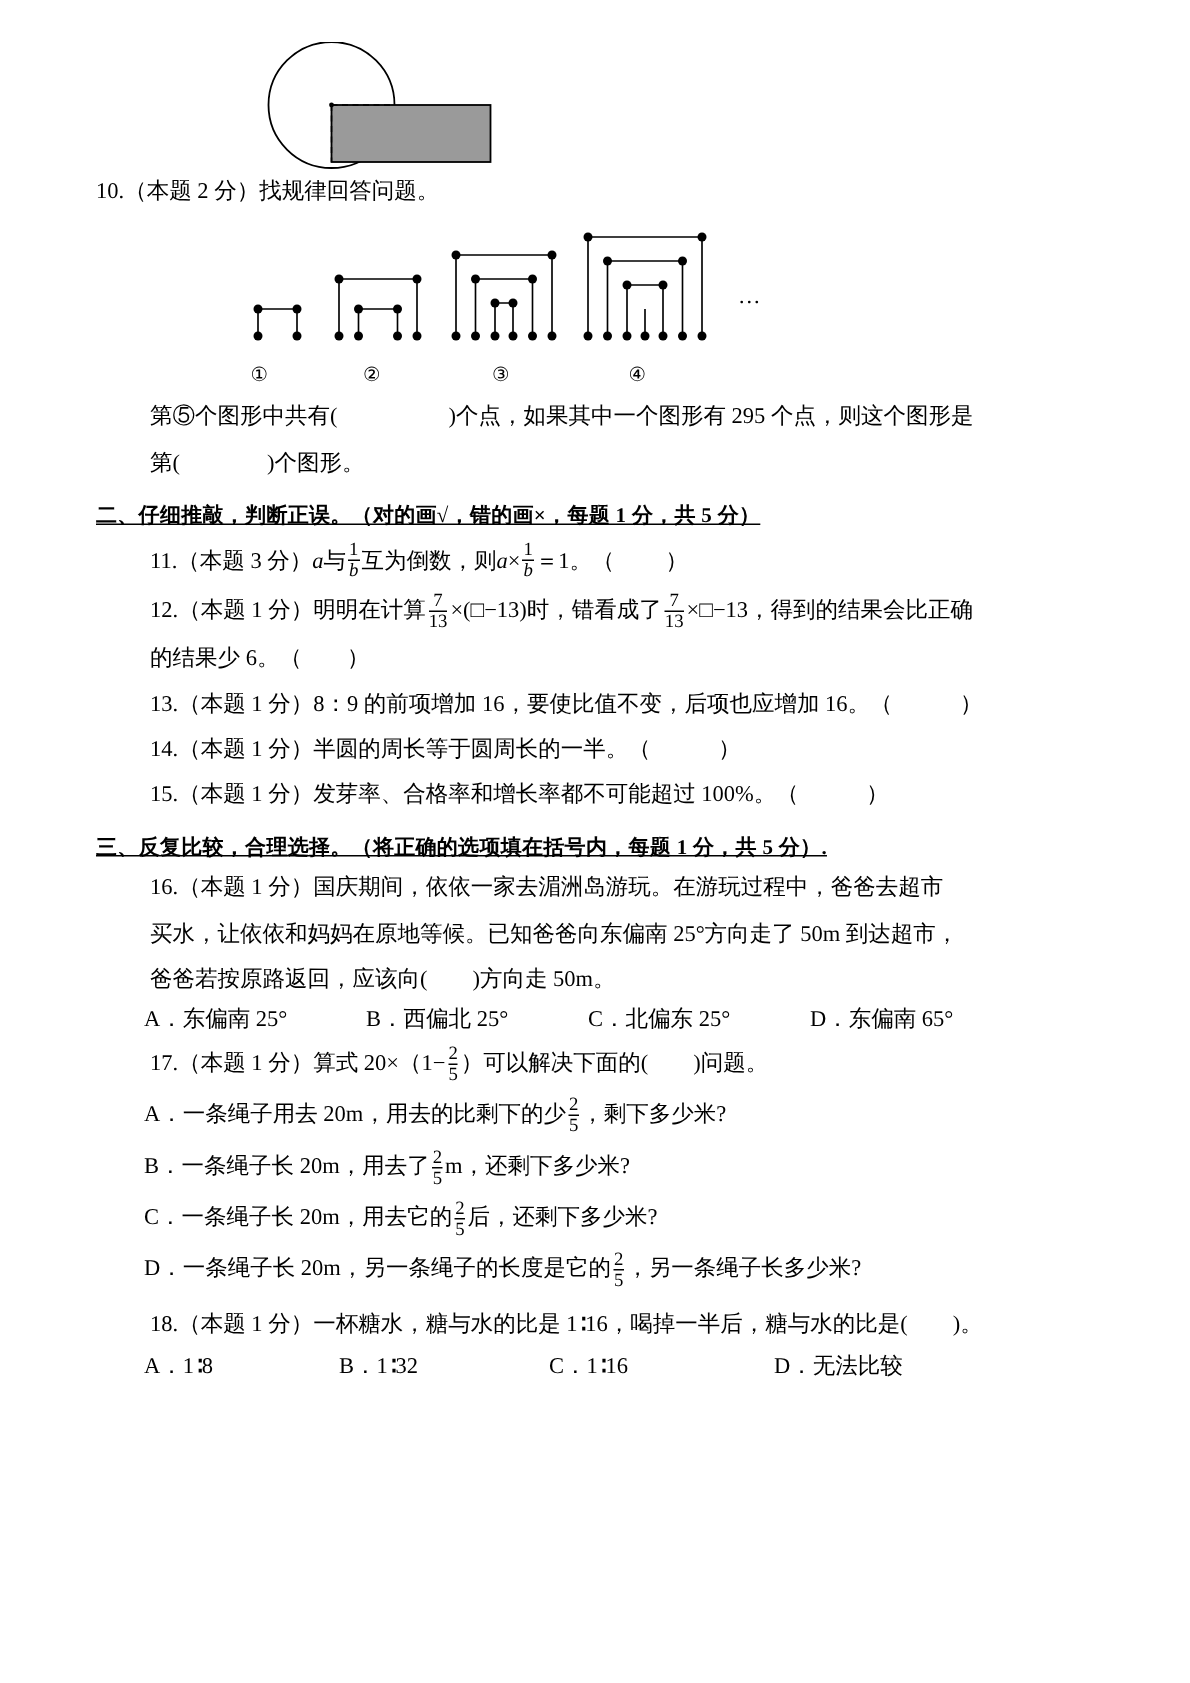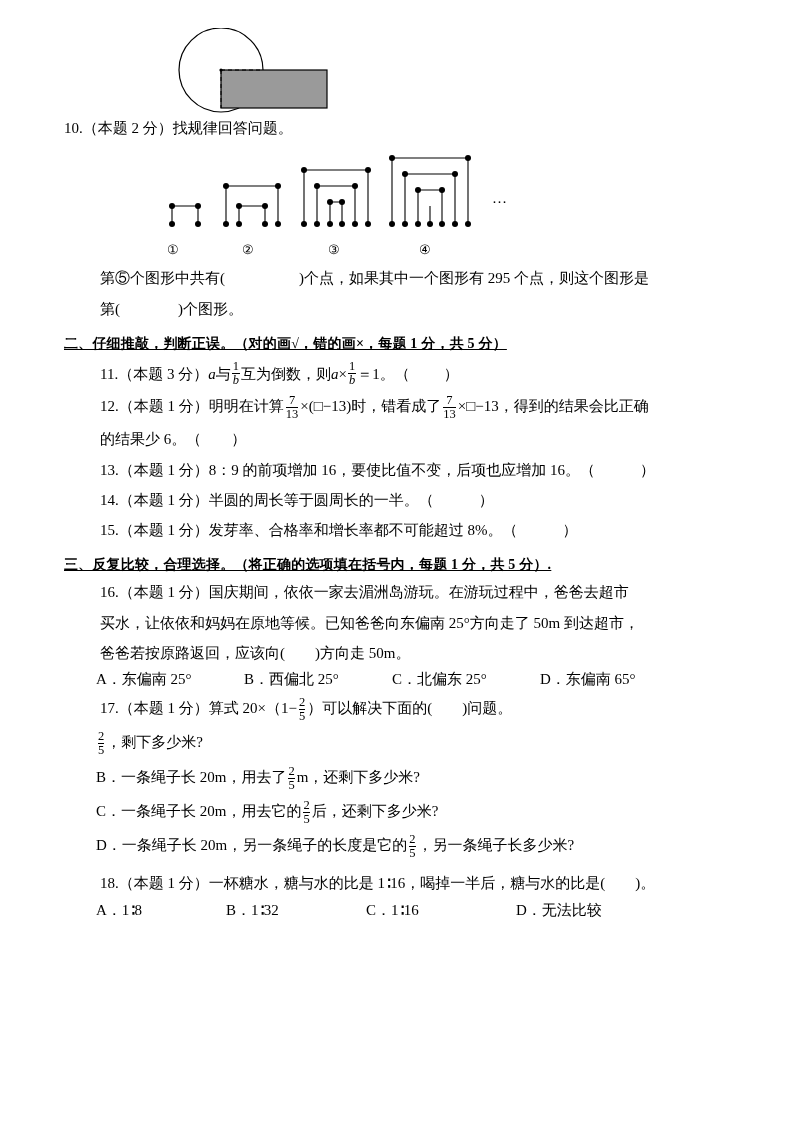--- a/index.html
+++ b/index.html
@@ -207,39 +207,39 @@
     <span>11.（本题 3 分）</span><span class="ital">a</span><span>与</span><span class="frac"><span class="num">1</span><span class="den ital">b</span></span><span>互为倒数，则</span><span class="ital">a</span><span>×</span><span class="frac"><span class="num">1</span><span class="den ital">b</span></span><span>＝1。（</span><span class="blank-u" style="min-width:34px;"></span><span>）</span>
   </div>
 
   <div class="q body-indent">
     <span>12.（本题 1 分）明明在计算</span><span class="fracmid"><span class="num">7</span><span class="den">13</span></span><span>×(□−13)时，错看成了</span><span class="fracmid"><span class="num">7</span><span class="den">13</span></span><span>×□−13，得到的结果会比正确</span>
   </div>
   <div class="q body-indent">的结果少 6。（　　）</div>
 
   <div class="q body-indent">13.（本题 1 分）8：9 的前项增加 16，要使比值不变，后项也应增加 16。（　　　）</div>
   <div class="q body-indent">14.（本题 1 分）半圆的周长等于圆周长的一半。（　　　）</div>
-  <div class="q body-indent">15.（本题 1 分）发芽率、合格率和增长率都不可能超过 8%。（　　　）</div>
+  <div class="q body-indent">15.（本题 1 分）发芽率、合格率和增长率都不可能超过 100%。（　　　）</div>
 
   <div class="section-head">三、反复比较，合理选择。（将正确的选项填在括号内，每题 1 分，共 5 分）.</div>
 
   <div class="q body-indent">16.（本题 1 分）国庆期间，依依一家去湄洲岛游玩。在游玩过程中，爸爸去超市</div>
   <div class="q body-indent">买水，让依依和妈妈在原地等候。已知爸爸向东偏南 25°方向走了 50m 到达超市，</div>
   <div class="q body-indent">爸爸若按原路返回，应该向(　　)方向走 50m。</div>
   <div class="opts">
     <span style="width:148px;">A．东偏南 25°</span>
     <span style="width:148px;">B．西偏北 25°</span>
     <span style="width:148px;">C．北偏东 25°</span>
     <span>D．东偏南 65°</span>
   </div>
 
   <div class="q body-indent">
     <span>17.（本题 1 分）算式 20×（1−</span><span class="fracmid"><span class="num">2</span><span class="den">5</span></span><span>）可以解决下面的(　　)问题。</span>
   </div>
   <div class="opt-row">
-    <span class="fracmid"><span class="num">2</span><span class="den">5</span></span><span>，剩下多少米?</span>
+    <span>A．一条绳子用去 20m，用去的比剩下的少</span><span class="fracmid"><span class="num">2</span><span class="den">5</span></span><span>，剩下多少米?</span>
   </div>
   <div class="opt-row">
     <span>B．一条绳子长 20m，用去了</span><span class="fracmid"><span class="num">2</span><span class="den">5</span></span><span>m，还剩下多少米?</span>
   </div>
   <div class="opt-row">
     <span>C．一条绳子长 20m，用去它的</span><span class="fracmid"><span class="num">2</span><span class="den">5</span></span><span>后，还剩下多少米?</span>
   </div>
   <div class="opt-row">
     <span>D．一条绳子长 20m，另一条绳子的长度是它的</span><span class="fracmid"><span class="num">2</span><span class="den">5</span></span><span>，另一条绳子长多少米?</span>
   </div>

